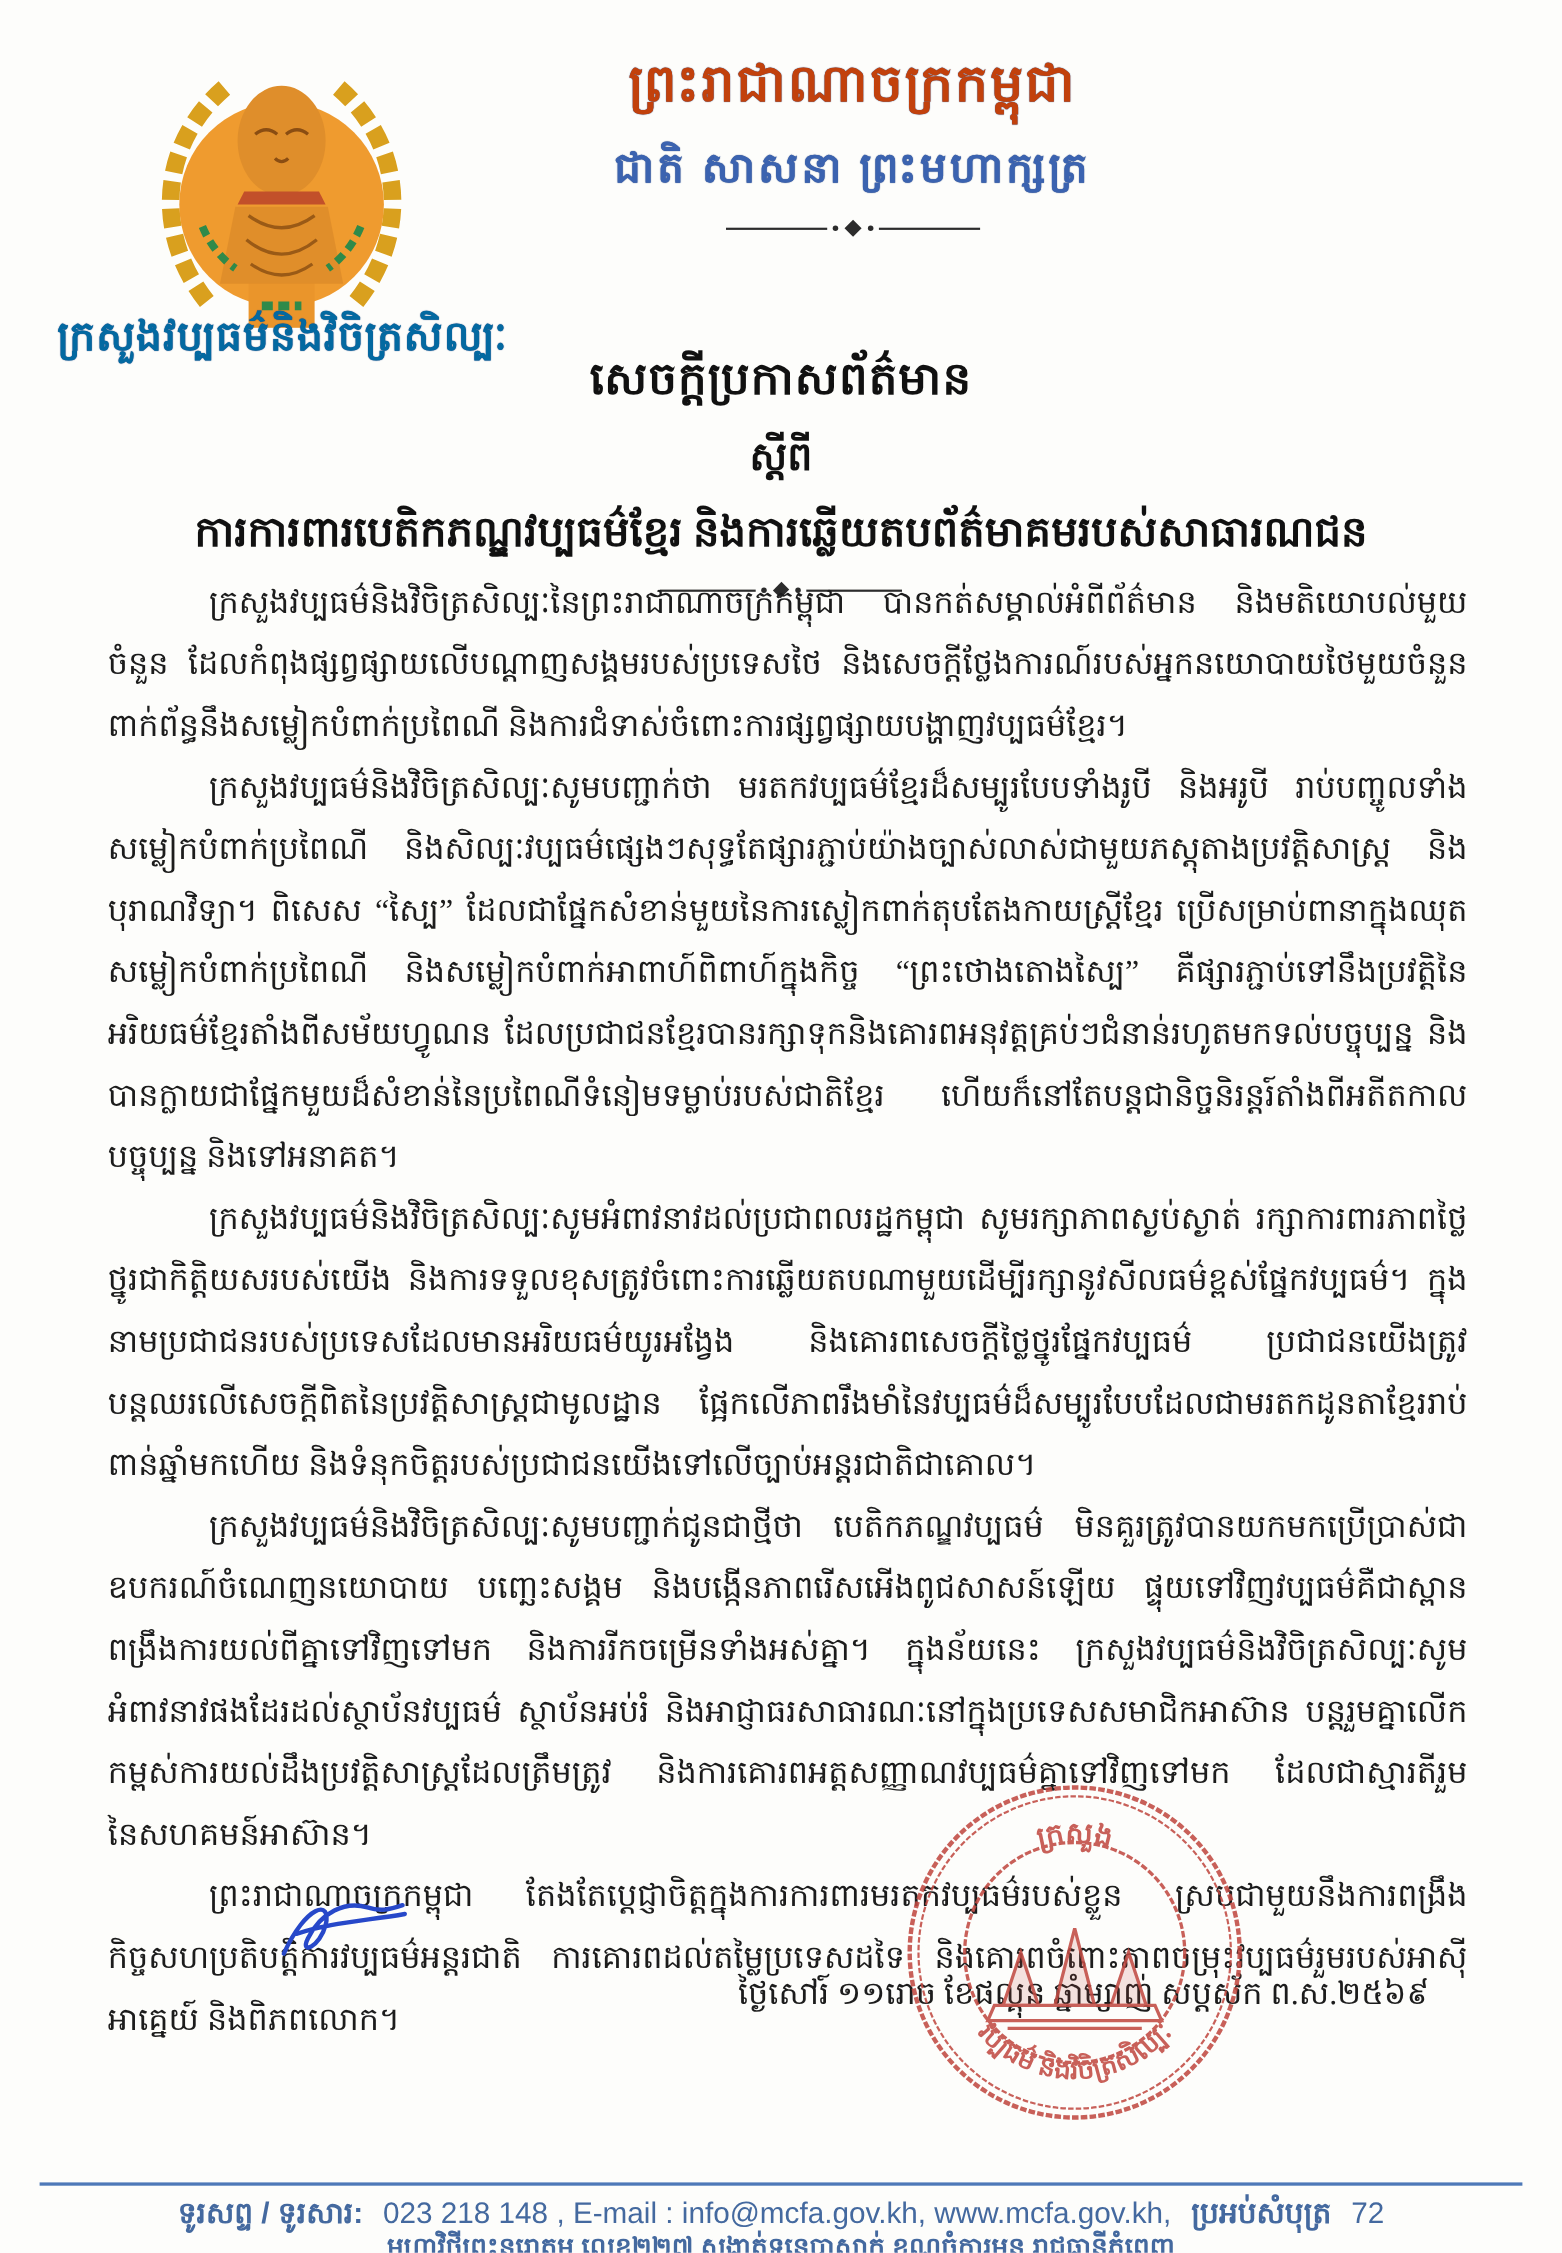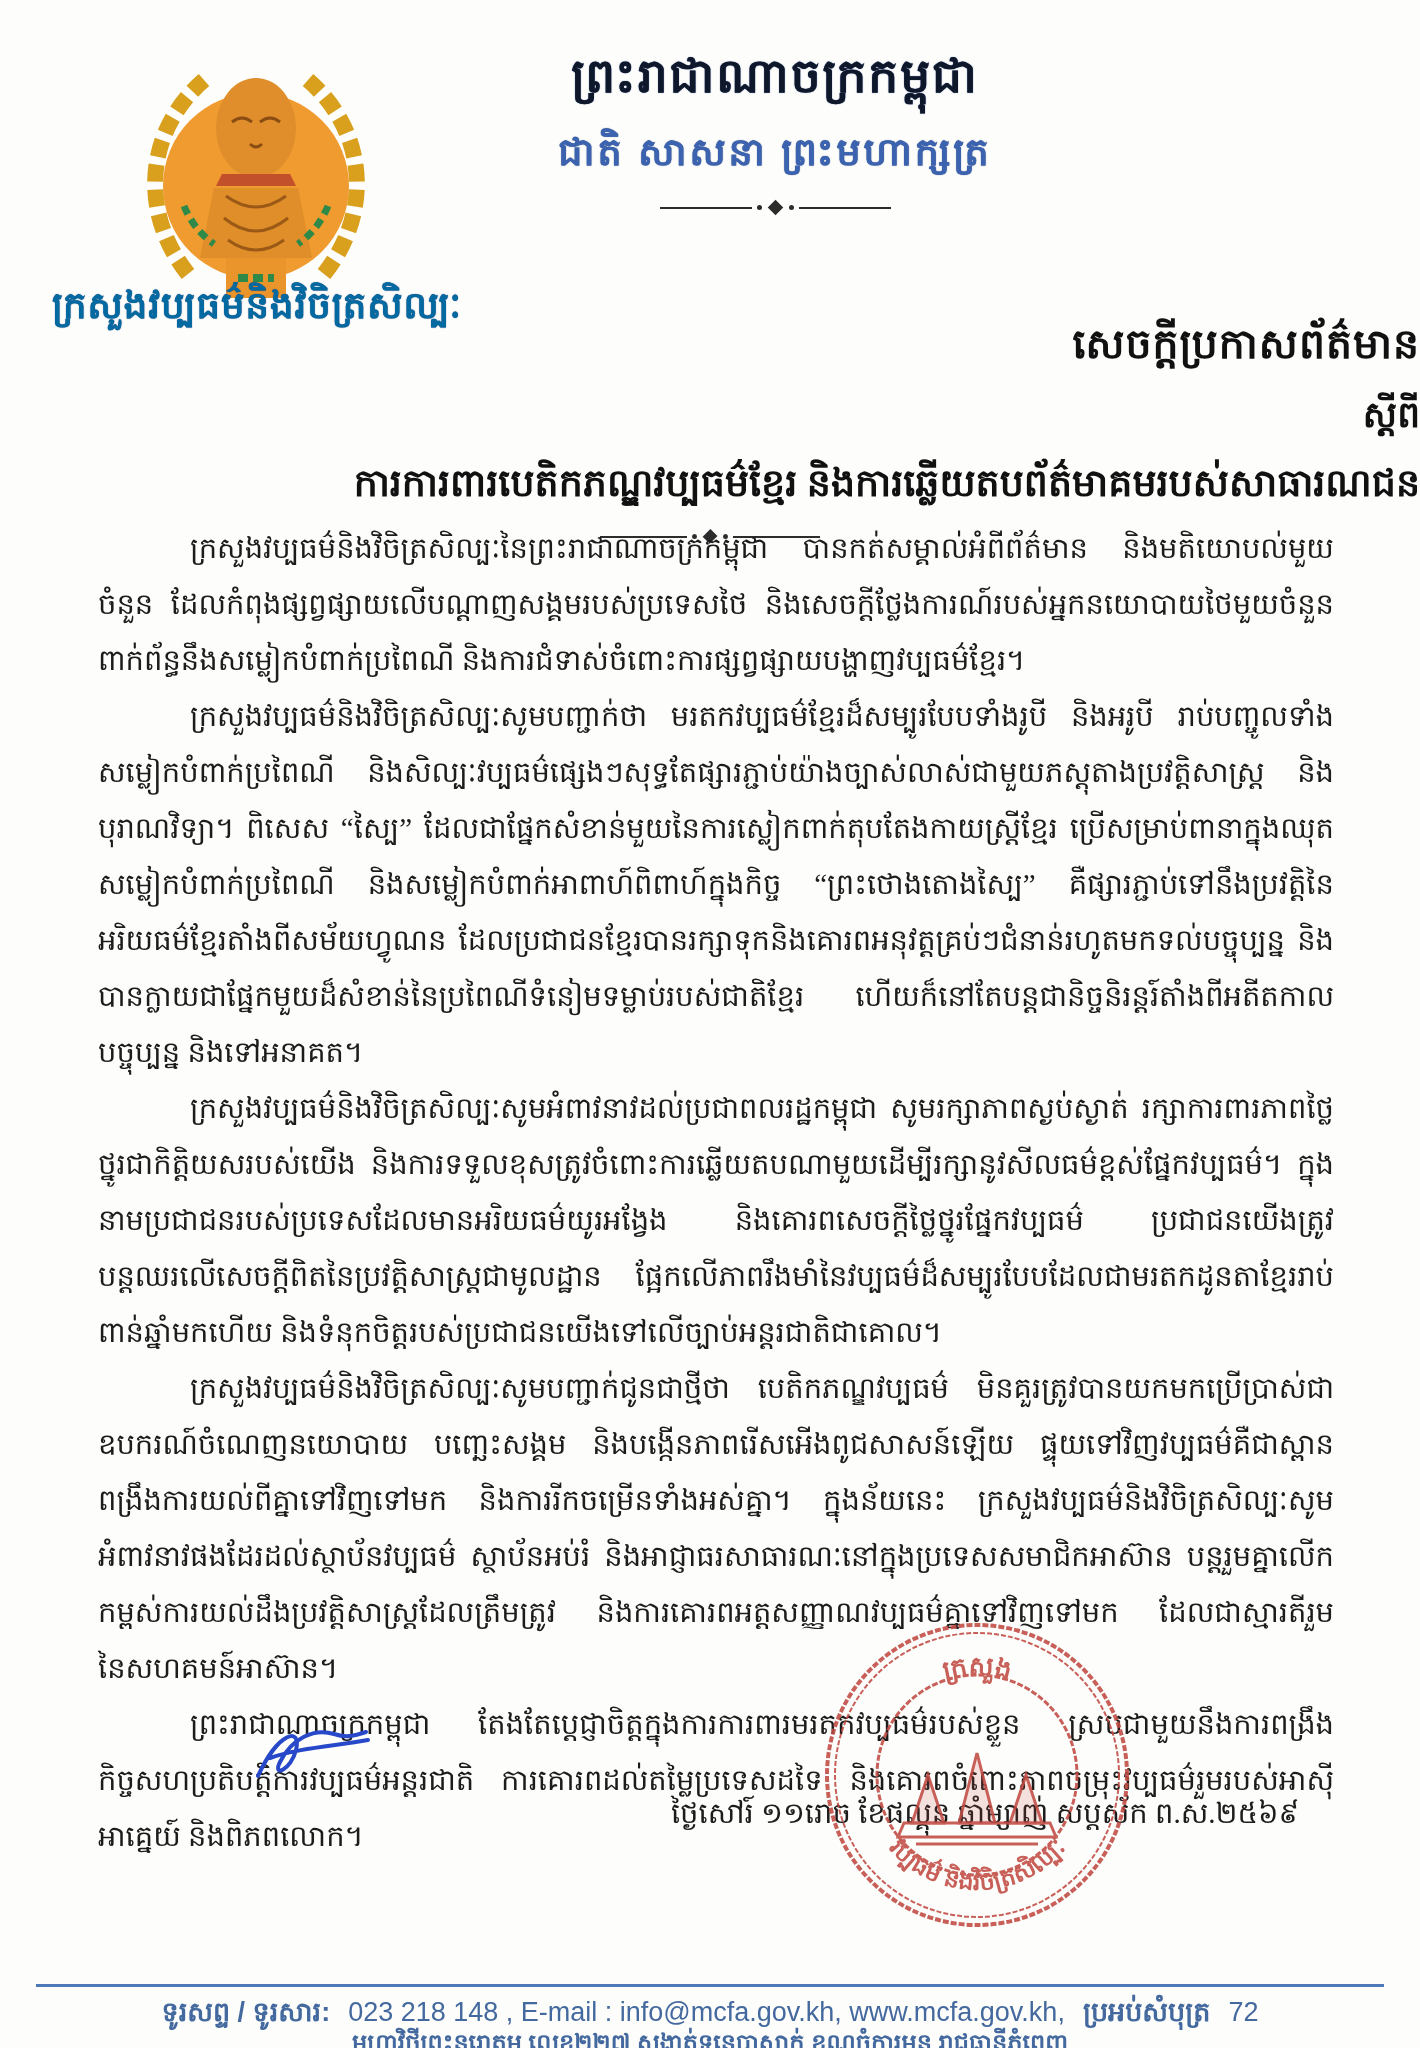--- a/index.html
+++ b/index.html
@@ -5,36 +5,36 @@
   html,body{margin:0;padding:0;}
   body{
     width:1420px;height:2048px;position:relative;overflow:hidden;
     background:#fdfdfb;
     font-family:"Liberation Serif","DejaVu Serif",serif;
     color:#1d1d1d;
   }
   
   .logo{position:absolute;left:126px;top:36px;width:260px;height:270px;}
   .head-right{position:absolute;left:430px;top:46px;width:690px;text-align:center;}
-  .kingdom{font-size:47px;font-weight:bold;color:#0f172a;
+  .kingdom{font-size:47px;font-weight:bold;color:#c2410c;
            text-shadow:0 0 1px #1d3a77;letter-spacing:2px;line-height:60px;
            font-family:Liberation Sans, sans-serif;}
   .motto{margin-top:22px;font-size:38px;font-weight:bold;color:#3b63b0;
          text-shadow:0 0 1px #1d3a77;letter-spacing:3px;
          font-family:"Liberation Sans","DejaVu Sans",sans-serif;text-align:center;}
   .ornament{display:flex;align-items:center;justify-content:center;margin:18px auto 0;}
   .orn-line{height:2px;background:#2c2c2c;width:92px;}
   .orn-dot{width:5px;height:5px;border-radius:50%;background:#2c2c2c;margin:0 5px;}
   .orn-diamond{width:11px;height:11px;background:#2c2c2c;transform:rotate(45deg);margin:0 3px;}
   .ministry-name{
     position:absolute;left:52px;top:282px;font-size:37px;font-weight:bold;
     color:#0369a1;text-shadow:0 0 1px #1d3a77;letter-spacing:1px;
     font-family:Liberation Serif, serif;}
   
-  .title-block{position:absolute;left:0;top:318px;width:1420px;text-align:right;color:#111;}
+  .title-block{position:absolute;left:0;top:318px;width:1420px;text-align:center;color:#111;}
   .title-l1{font-size:41px;font-weight:bold;letter-spacing:1px;}
   .title-l2{font-size:36px;font-weight:bold;margin-top:14px;}
   .title-l3{font-size:38px;font-weight:bold;margin-top:14px;}
   .title-block .ornament{margin-top:16px;}
   
   .body-text{
     position:absolute;left:98px;right:86px;top:520px;
     font-size:29px;line-height:56px;text-align:justify;color:#1c1c1c;}
   .body-text p{margin:0;text-indent:92px;}
   

